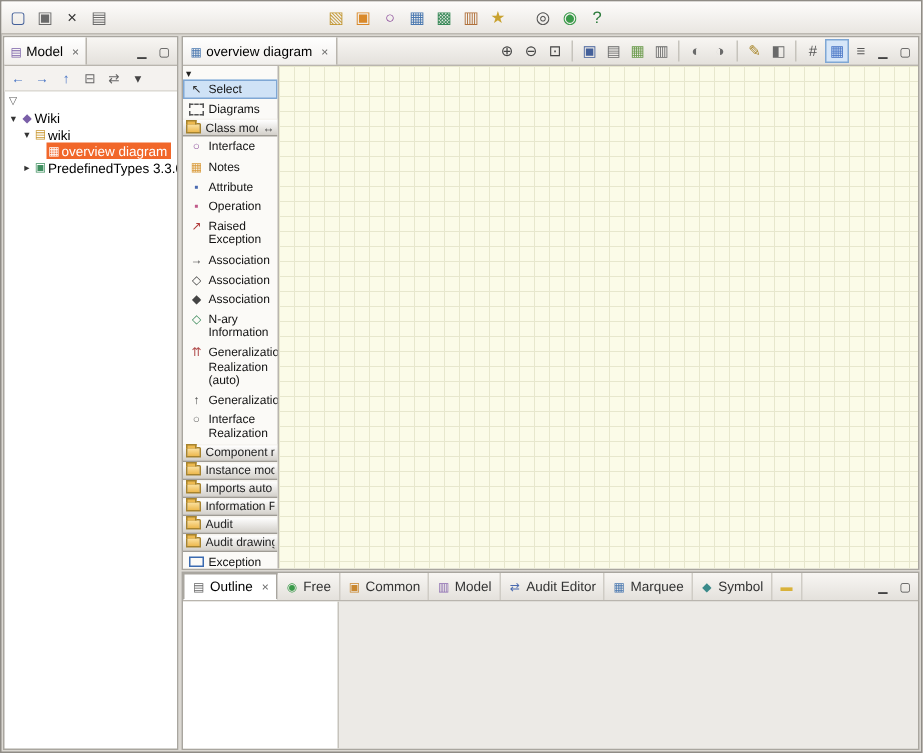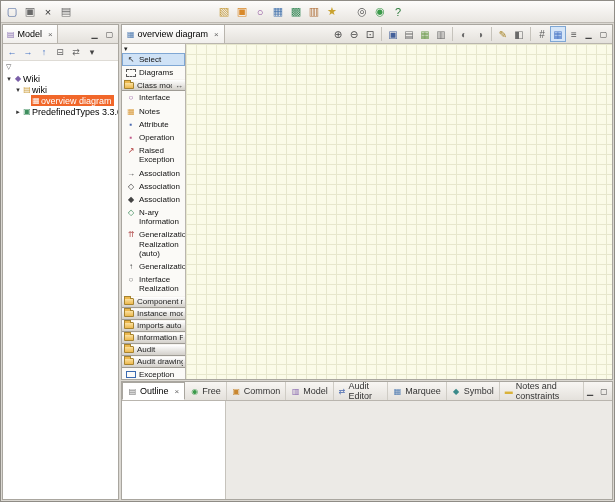--- a/index.html
+++ b/index.html
@@ -310,21 +310,20 @@
         <div class="bp-tab">
           <span class="pic" style="color: rgb(74, 120, 176);">▦</span>
           <span>Marquee</span>
         </div>
         <div class="bp-tab">
           <span class="pic" style="color: rgb(58, 138, 138);">◆</span>
           <span>Symbol</span>
         </div>
         <div class="bp-tab">
           <span class="pic" style="color: rgb(217, 178, 58);">▬</span>
-          <span>Notes and constraints</span>
         </div>
       </div>
     <span class="flexspace"></span>
     <span class="winctl">▁</span>
     <span class="winctl">▢</span>
   </div>
   <div class="bp-content">
     <div class="outline-view"></div>
     <div class="bp-rest"></div>
   </div>

